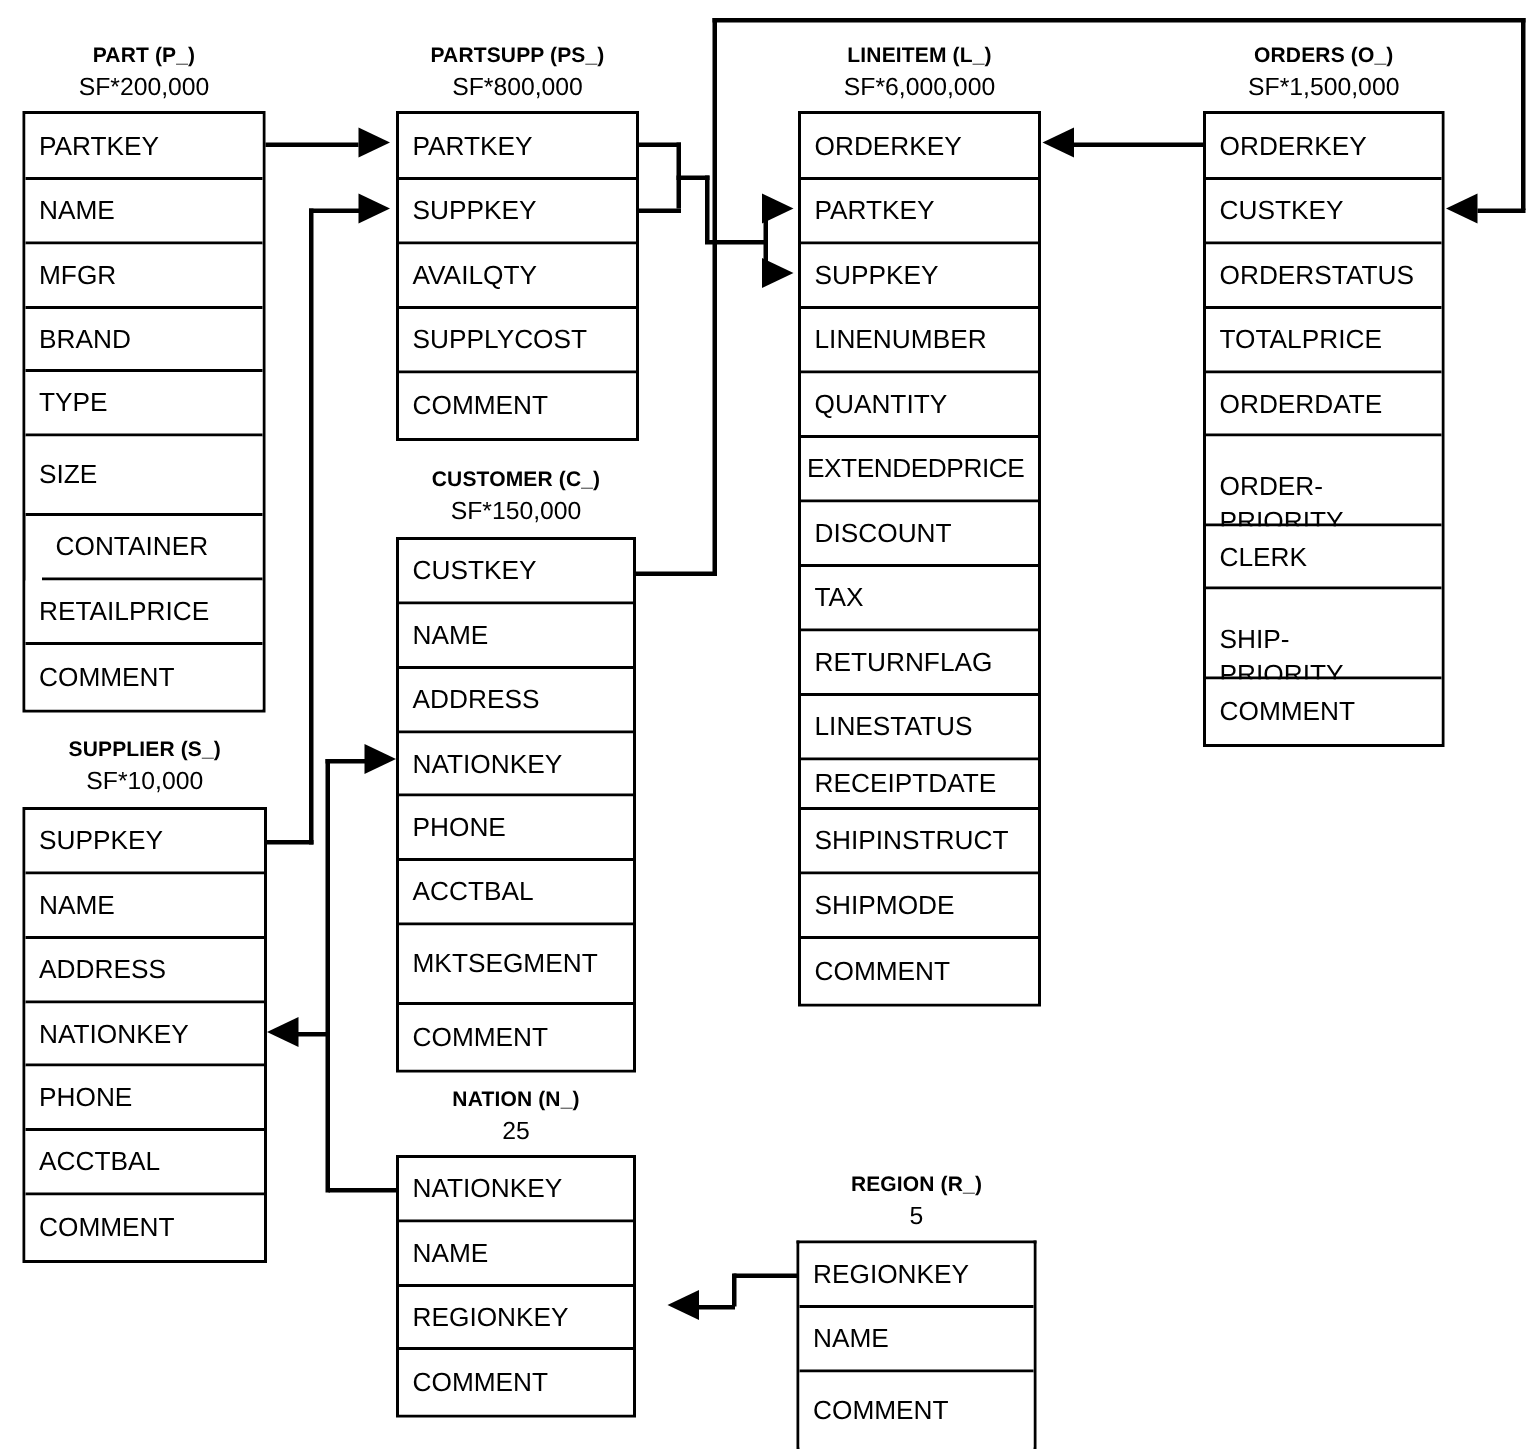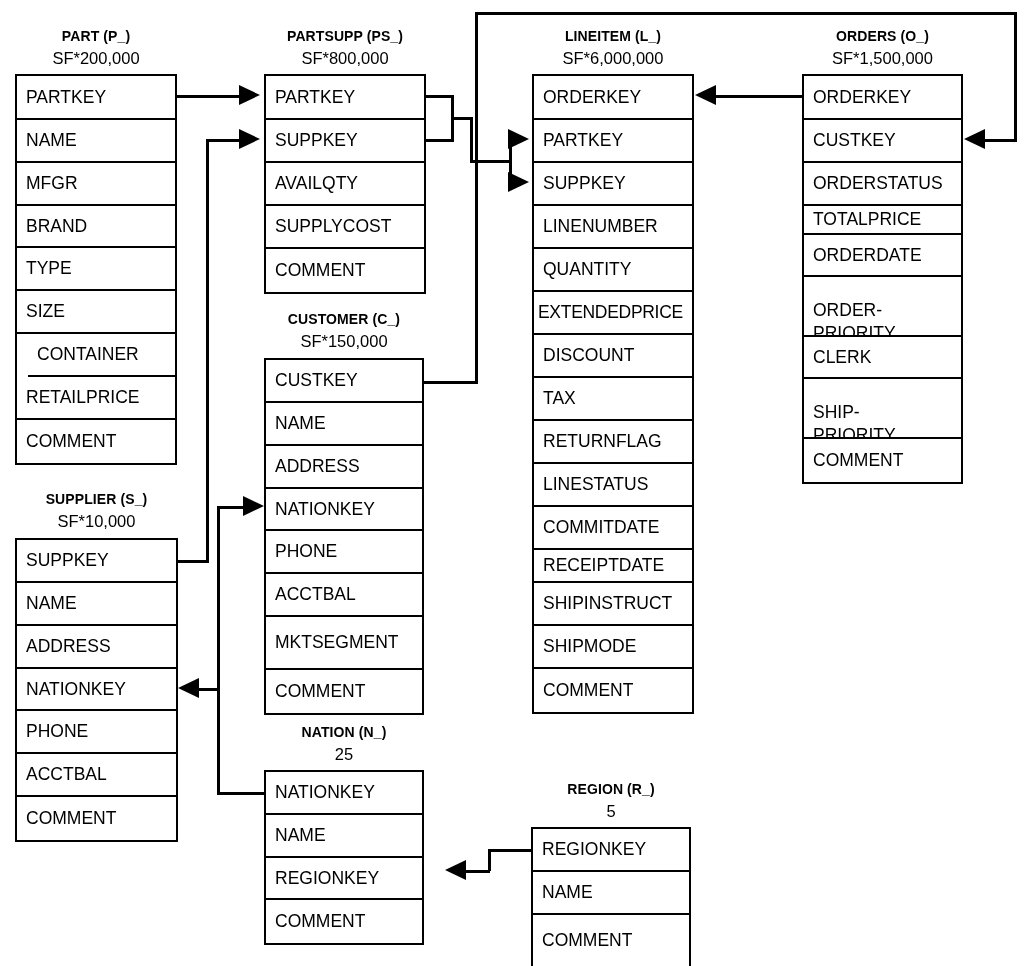--- a/index.html
+++ b/index.html
@@ -69,21 +69,21 @@
 
   <div class="entity" style="left:15px;top:28px;width:162px;">
     <div class="ent-title">PART (P_)</div>
     <div class="ent-card">SF*200,000</div>
     <div class="table-box" style="top:46px;width:162px;">
       <div class="attr" style="height:44px;">PARTKEY</div>
       <div class="attr" style="height:43px;">NAME</div>
       <div class="attr" style="height:43px;">MFGR</div>
       <div class="attr" style="height:42px;">BRAND</div>
       <div class="attr" style="height:43px;">TYPE</div>
-      <div class="attr" style="height:43px;">SIZE</div>
+      <div class="attr" style="height:53px;">SIZE</div>
       <div class="attr" style="height:43px;margin-left:11px;">CONTAINER</div>
       <div class="attr" style="height:43px;">RETAILPRICE</div>
       <div class="attr last" style="height:43px;">COMMENT</div>
     </div>
   </div>
 
   <div class="entity" style="left:264px;top:28px;width:162px;">
     <div class="ent-title">PARTSUPP (PS_)</div>
     <div class="ent-card">SF*800,000</div>
     <div class="table-box" style="top:46px;width:162px;">
@@ -102,36 +102,35 @@
       <div class="attr" style="height:44px;">ORDERKEY</div>
       <div class="attr" style="height:43px;">PARTKEY</div>
       <div class="attr" style="height:43px;">SUPPKEY</div>
       <div class="attr" style="height:43px;">LINENUMBER</div>
       <div class="attr" style="height:43px;">QUANTITY</div>
       <div class="attr overflow" style="height:43px;padding-left:4px;letter-spacing:-0.3px;">EXTENDEDPRICE</div>
       <div class="attr" style="height:43px;">DISCOUNT</div>
       <div class="attr" style="height:43px;">TAX</div>
       <div class="attr" style="height:43px;">RETURNFLAG</div>
       <div class="attr" style="height:43px;">LINESTATUS</div>
-      <div class="attr" style="height:43px;">COMMITDATE</div>
       <div class="attr" style="height:33px;">RECEIPTDATE</div>
       <div class="attr" style="height:43px;">SHIPINSTRUCT</div>
       <div class="attr" style="height:43px;">SHIPMODE</div>
       <div class="attr last" style="height:43px;">COMMENT</div>
     </div>
   </div>
 
   <div class="entity" style="left:802px;top:28px;width:161px;">
     <div class="ent-title">ORDERS (O_)</div>
     <div class="ent-card">SF*1,500,000</div>
     <div class="table-box" style="top:46px;width:161px;">
       <div class="attr" style="height:44px;">ORDERKEY</div>
       <div class="attr" style="height:43px;">CUSTKEY</div>
       <div class="attr" style="height:43px;">ORDERSTATUS</div>
-      <div class="attr" style="height:29px;">TOTALPRICE</div>
+      <div class="attr" style="height:43px;">TOTALPRICE</div>
       <div class="attr" style="height:42px;">ORDERDATE</div>
       <div class="attr two-line" style="height:60px;">
         <span class="txt">ORDER-</span>
         <span class="txt">PRIORITY</span>
       </div>
       <div class="attr" style="height:42px;">CLERK</div>
       <div class="attr two-line" style="height:60px;">
         <span class="txt">SHIP-</span>
         <span class="txt">PRIORITY</span>
       </div>

